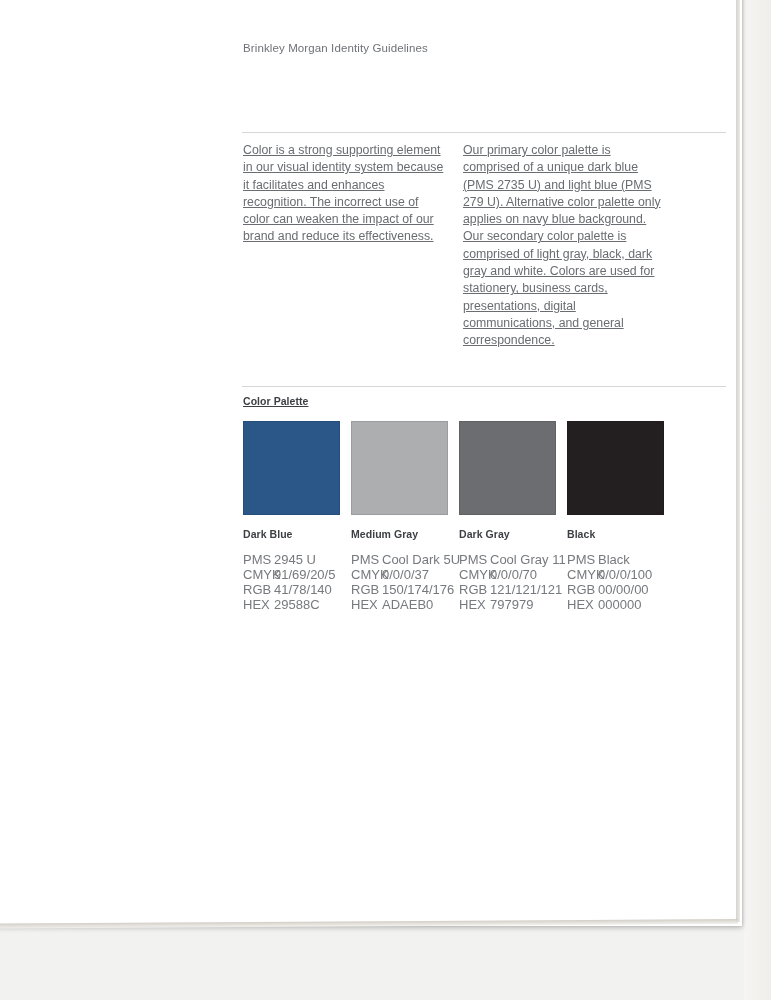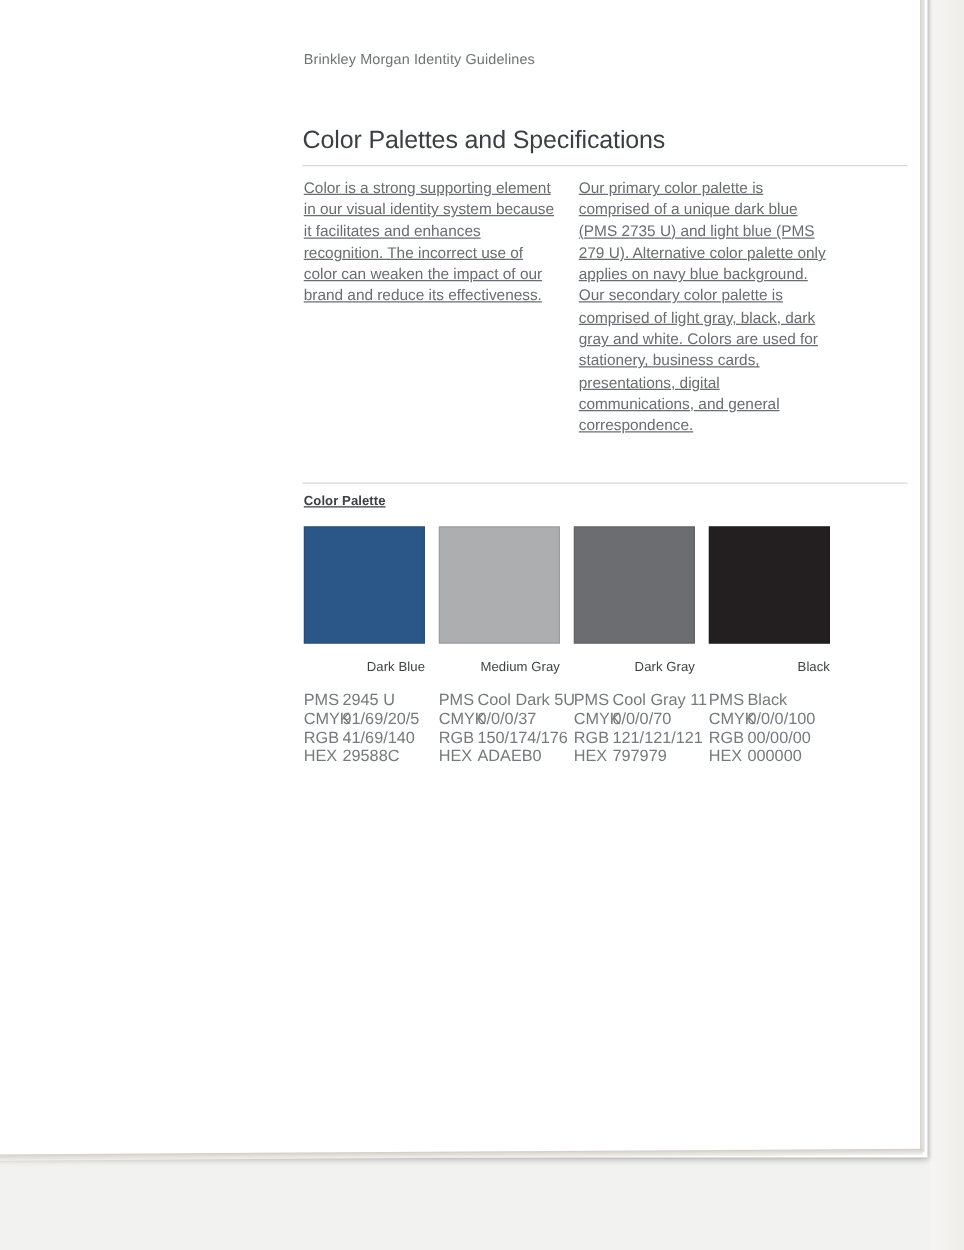--- a/index.html
+++ b/index.html
@@ -131,24 +131,23 @@
 
   .swatch-chip {
     width: 97px;
     height: 94px;
     border: 1px solid rgba(0,0,0,0.10);
     box-sizing: border-box;
   }
   .swatch-name {
     margin-top: 13px;
     font-size: 10.5px;
-    font-weight: normal;
+    font-weight: bold;
     color: #3c3f43;
     letter-spacing: .005em;
-    text-align: right;
   }
   .spec-table {
     margin-top: 12px;
     font-size: 13px;
     line-height: 15px;
     color: #76797d;
   }
   .spec-row { display: flex; }
   .spec-key {
     width: 31px;
@@ -162,21 +161,20 @@
 
 <div id="page-bg-outer"></div>
 
 <div id="page-sheet">
 
   <div id="page-edge-right"></div>
   <div id="page-edge-bottom"></div>
 
   <div class="kicker">Brinkley Morgan Identity Guidelines</div>
 
-  <div class="page-title">Color Palettes and Specifications</div>
 
   <div class="rule" id="rule-top"></div>
 
   <div class="col" id="col-left">
     <p>Color is a strong supporting element in our visual identity system because it facilitates and enhances recognition. The incorrect use of color can weaken the impact of our brand and reduce its effectiveness.</p>
   </div>
 
   <div class="col" id="col-right">
     <p>Our primary color palette is comprised of a unique dark blue (PMS 2735 U) and light blue (PMS 279 U). Alternative color palette only applies on navy blue background. Our secondary color palette is comprised of light gray, black, dark gray and white. Colors are used for stationery, business cards, presentations, digital communications, and general correspondence.</p>
   </div>
@@ -195,21 +193,21 @@
         <div class="spec-row">
           <span class="spec-key">PMS</span>
           <span class="spec-val">2945 U</span>
         </div>
         <div class="spec-row">
           <span class="spec-key">CMYK</span>
           <span class="spec-val">91/69/20/5</span>
         </div>
         <div class="spec-row">
           <span class="spec-key">RGB</span>
-          <span class="spec-val">41/69/140</span>
+          <span class="spec-val">41/78/140</span>
         </div>
         <div class="spec-row">
           <span class="spec-key">HEX</span>
           <span class="spec-val">29588C</span>
         </div>
       </div>
     </div>
 
     <div class="swatch-cell">
       <div class="swatch-chip" style="background-color: rgb(173, 174, 176);"></div>

